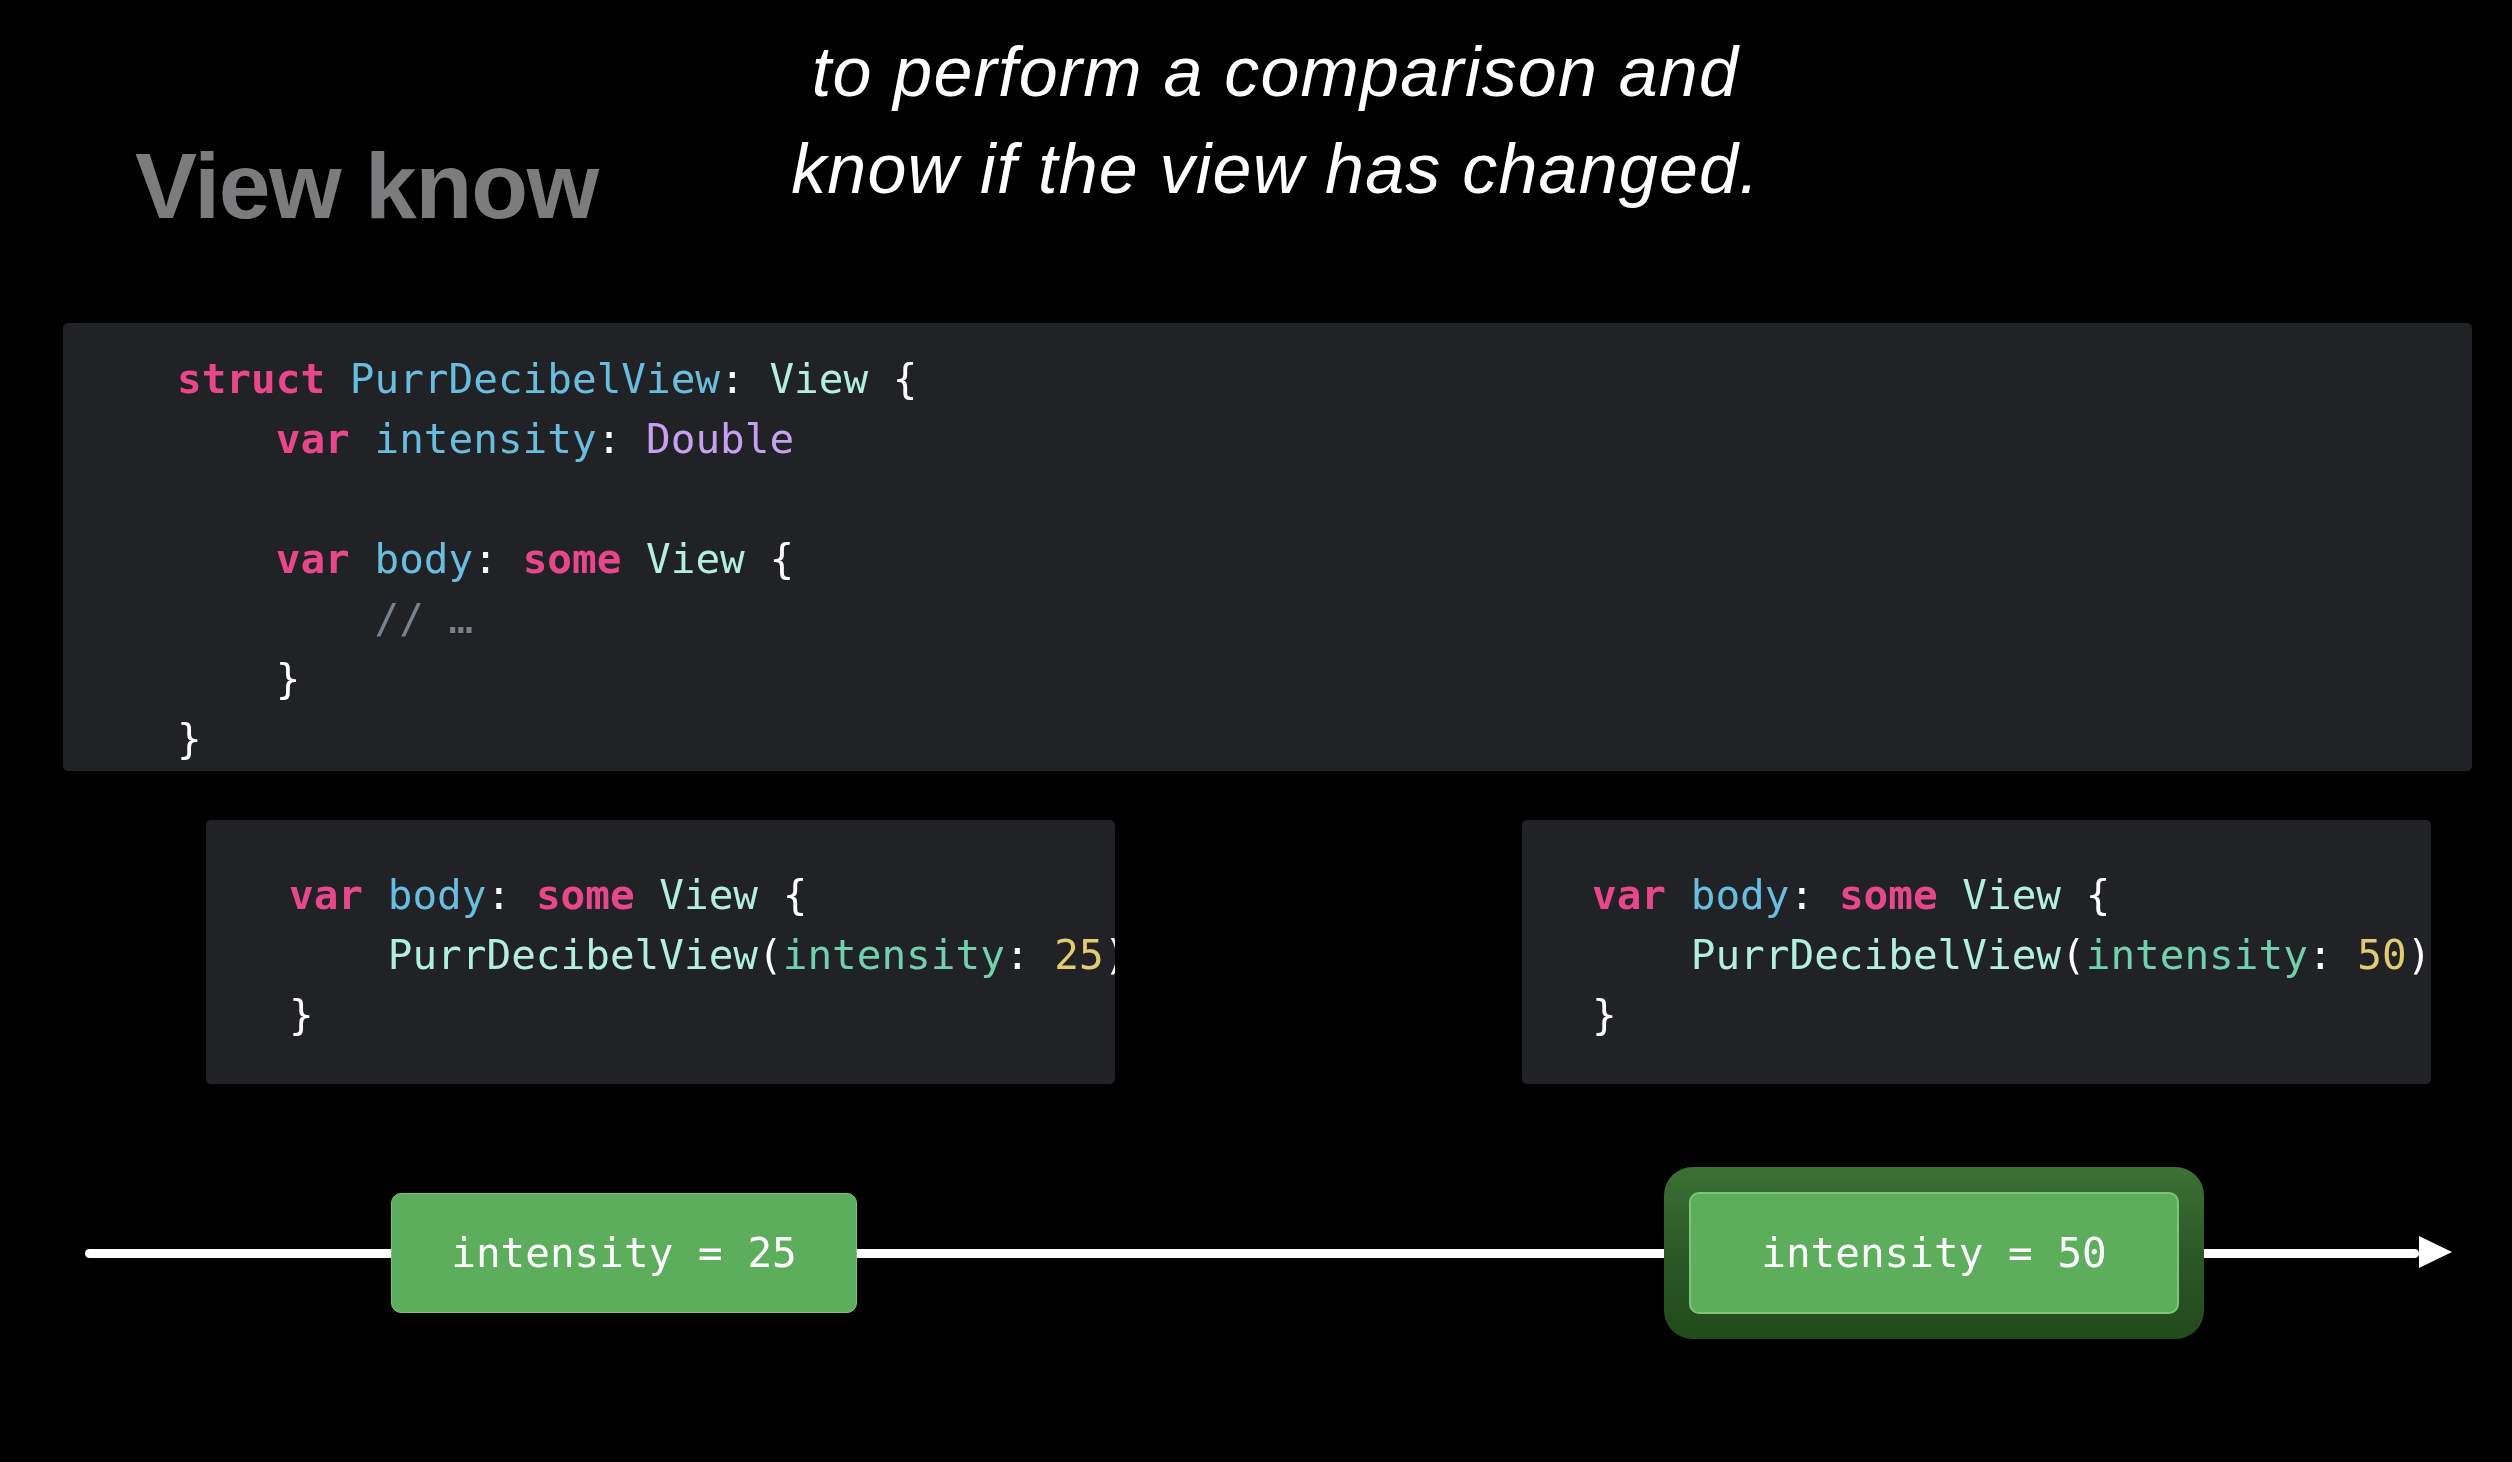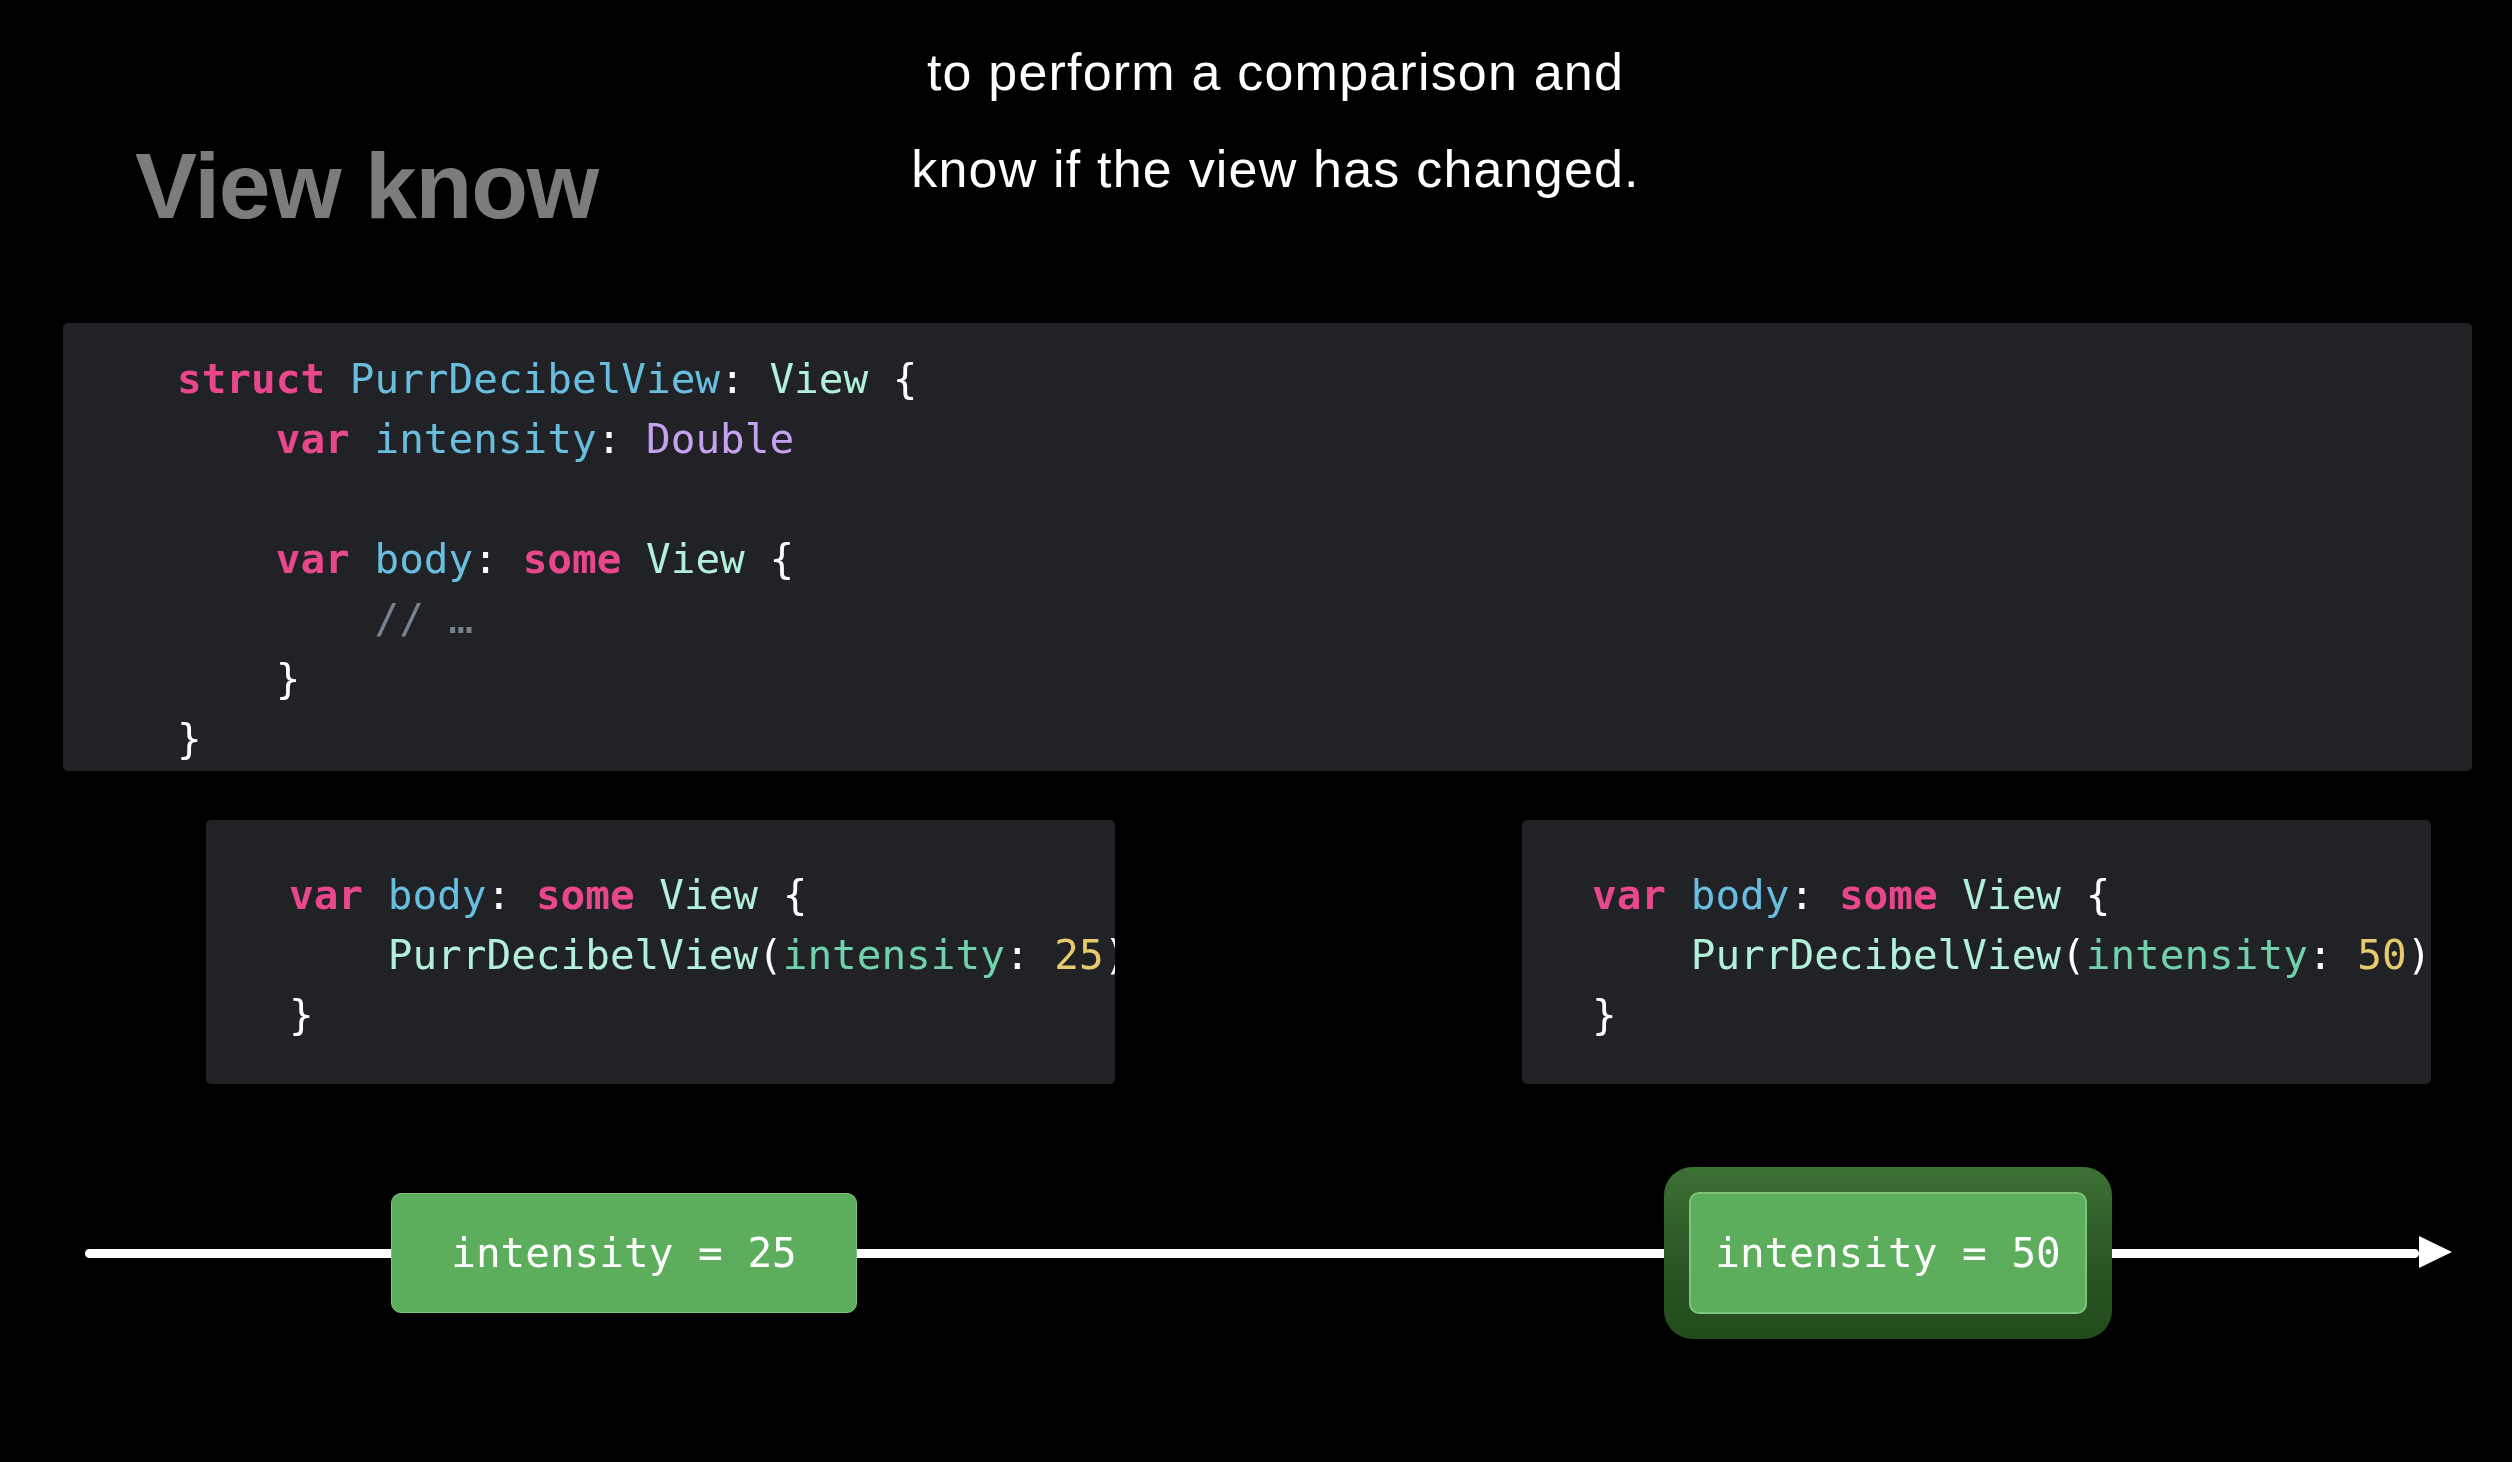--- a/index.html
+++ b/index.html
@@ -23,24 +23,25 @@
     color: var(--title_gray, #7C7C7F);
   }
 
   .caption {
     position: absolute;
     left: 593px;
     top: 23.6px;
     width: 1365px;
     text-align: center;
     color: var(--caption_white, #fff);
-    font-size: 52px;
+    font-size: 70px;
     line-height: 97px;
     font-weight: 400;
     letter-spacing: 1.2px;
+    font-style: italic;
   }
 
   .panel {
     position: absolute;
     background: var(--panel_bg, #202226);
     border-radius: 5px;
     box-sizing: border-box;
     overflow: hidden;
     padding-left: 38px;
   }
@@ -98,21 +99,21 @@
     left: 391px;
     top: 1193px;
     width: 466px;
     height: 120px;
     z-index: 2;
   }
   .halo-50 {
     position: absolute;
     left: 1664px;
     top: 1167px;
-    width: 448px;
+    width: 540px;
     height: 172px;
     border-radius: 28.5px;
     box-sizing: border-box;
     padding: 25px;
     background: linear-gradient(180deg, var(--halo_top, #3C7134) 0%, #2B5625 55%, var(--halo_bottom, #224B1C) 100%);
     z-index: 2;
   }
   .state-box-50 { width: 100%; height: 100%; border-width: 2.5px; }
 </style>
 </head>

